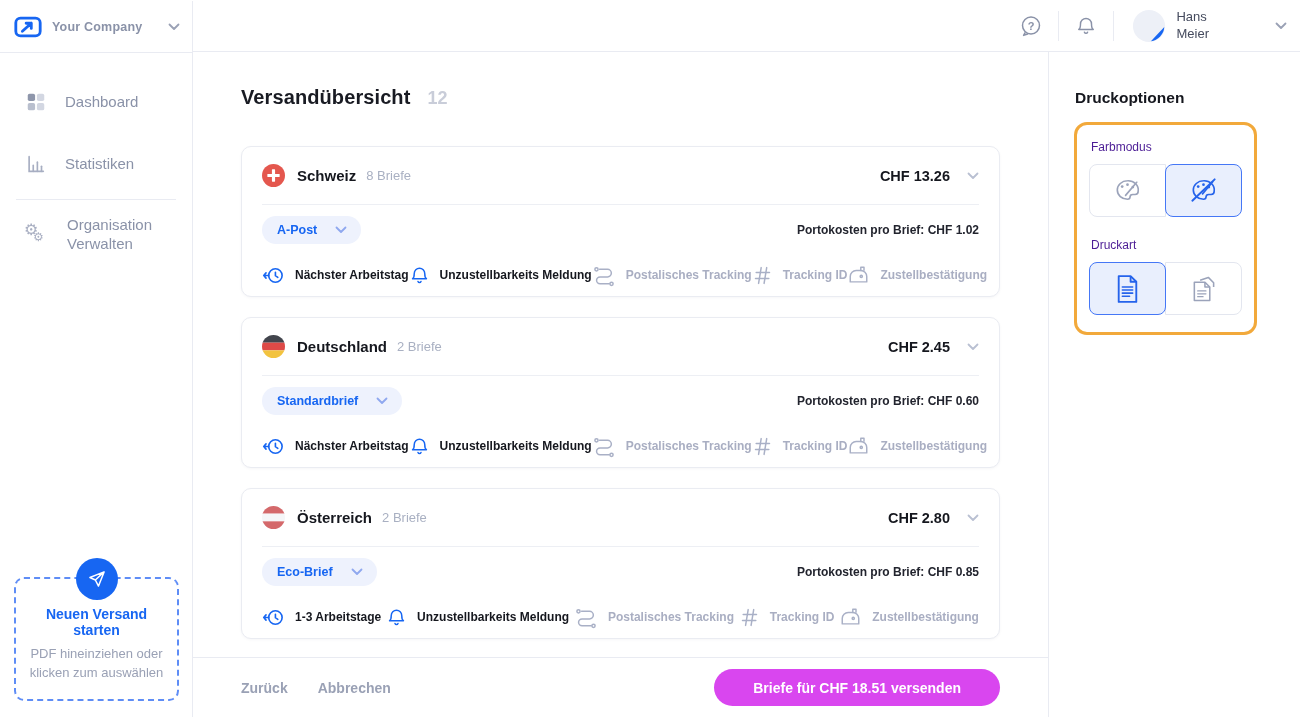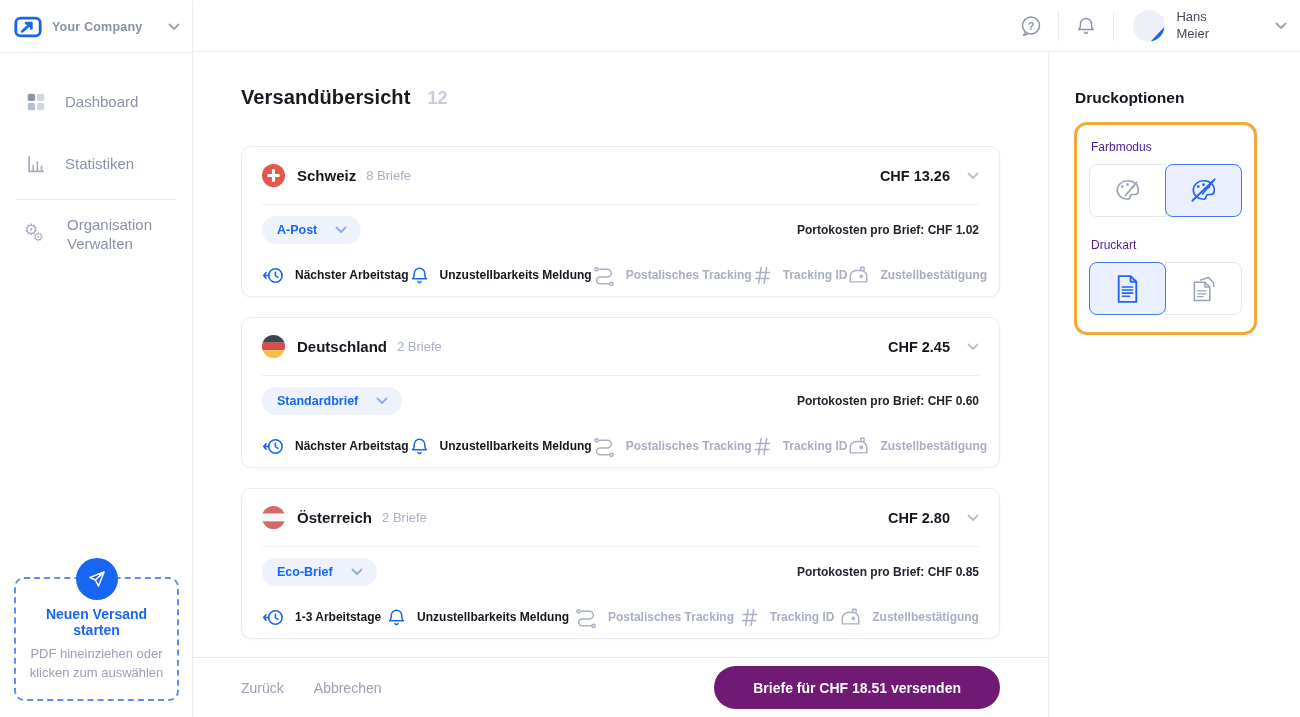--- a/index.html
+++ b/index.html
@@ -57,22 +57,22 @@
   .pill { display:inline-flex; align-items:center; gap:18px; background:#eef2fd; border-radius:16px; padding:7px 14px 7px 15px; color:#1766f2; font-size:12.5px; font-weight:700; cursor:pointer; }
   .pill .ico { color:#8fa8ef; }
   .postage { font-size:12px; font-weight:700; color:#22242e; }
   .card-features { display:flex; align-items:center; justify-content:space-between; padding:2px 20px 0; height:44px; }
   .feature { display:flex; align-items:center; gap:10px; font-size:12px; font-weight:700; color:#15171e; cursor:pointer; white-space:nowrap; }
   .feature .ico { color:#1766f2; }
   .feature.off { color:#a9aec2; font-weight:600; }
   .feature.off .ico { color:#a9b0c6; }
 
   .main-footer { position:absolute; bottom:0; left:0; width:100%; height:60px; border-top:1px solid #e9ebf2; display:flex; align-items:center; padding:0 48px; background:#fff; }
-  .footer-link { color:#9aa1b5; font-weight:400; font-size:14px; margin-right:30px; cursor:pointer; }
-  .send-btn { margin-left:auto; background:#701a75; color:#fff; font-weight:700; font-size:14px; font-family:inherit; border:none; border-radius:22px; height:43px; padding:0 39px; cursor:pointer; }
+  .footer-link { color:#9aa1b5; font-weight:700; font-size:14px; margin-right:30px; cursor:pointer; }
+  .send-btn { margin-left:auto; background:#d946ef; color:#fff; font-weight:700; font-size:14px; font-family:inherit; border:none; border-radius:22px; height:37px; padding:0 39px; cursor:pointer; }
 
   
   .right-panel { position:absolute; left:1048px; top:52px; width:252px; height:665px; border-left:1px solid #e9ebf2; background:#fff; }
   .panel-title { margin:37px 12px 0 26px; font-size:15.5px; font-weight:700; color:#15171e; }
   .options-box { margin:15px 0 0 25px; width:183px; border:3px solid #f2a93b; border-radius:13px; padding:14px 12px 17px; }
   .group-label { color:#4c1d95; font-size:12px; margin:1px 0 10px 2px; }
   .group + .group { margin-top:21px; }
   .segment { display:flex; }
   .seg-btn { width:77px; height:53px; display:flex; align-items:center; justify-content:center; background:#fff; border:1px solid #e3e6ef; color:#9ba3ba; cursor:pointer; }
   .seg-btn + .seg-btn { margin-left:-1px; }

